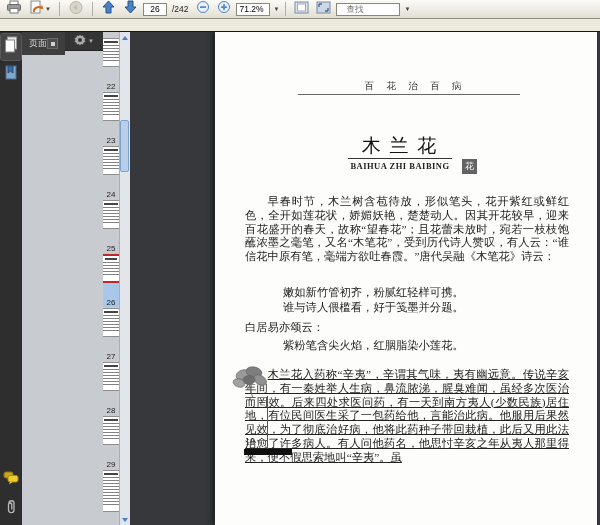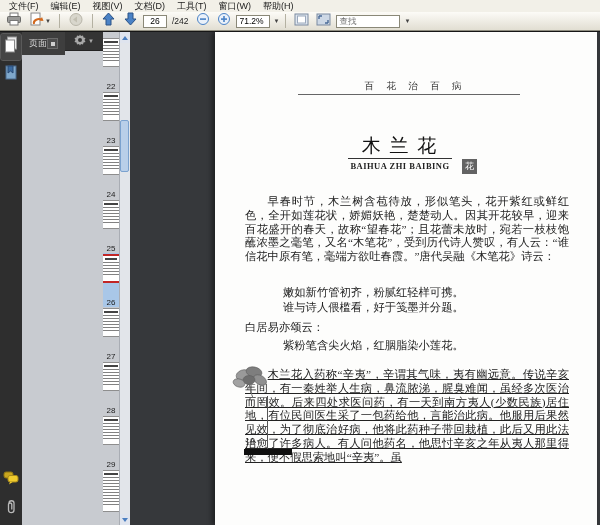--- a/index.html
+++ b/index.html
@@ -12,21 +12,21 @@
   .menu-item { padding:0 6px; line-height:12px; cursor:default; }
 
   
   .toolbar { height:19px; display:flex; align-items:center; background:linear-gradient(#fcfbf7,#e1ded2); border-bottom:1px solid #8f8d80; padding:0 4px; gap:3px; }
   .tb-btn { display:flex; align-items:center; justify-content:center; height:17px; padding:0 2px; border-radius:2px; }
   .tb-sep { width:1px; height:14px; background:#b4b1a2; margin:0 3px; }
   .tb-caret { font-size:6px; color:#444; margin-left:1px; }
   .page-input { width:24px; height:13px; font-size:8.5px; text-align:center; border:1px solid #8a8878; background:#fff; }
   .page-total { font-size:8.5px; color:#222; padding:0 2px; }
   .zoom-input { width:34px; height:13px; font-size:8.5px; border:1px solid #8a8878; background:#fff; padding-left:3px; }
-  .search-input { width:64px; height:13px; font-size:8.5px; border:1px solid #8a8878; background:#fff; padding-left:2px; color:#999; }
+  .search-input { width:64px; height:13px; font-size:8.5px; border:1px solid #8a8878; background:#fff; padding-left:9px; color:#999; }
 
   
   .main { position:absolute; top:31px; left:0; right:0; bottom:0; display:flex; border-top:1px solid #161616; }
 
   
   .strip { width:22px; background:#2e2e2e; position:relative; flex:none; }
   .strip-btn { width:20px; height:26px; margin:2px auto 2px; display:flex; align-items:center; justify-content:center; border-radius:2px; }
   .strip-btn.sel { background:#454545; outline:1px solid #5a5a5a; }
   .strip-bottom { position:absolute; bottom:2px; left:0; width:22px; }
 
@@ -81,30 +81,20 @@
   .flower { position:absolute; left:14px; top:333px; }
   .vline { position:absolute; left:52px; top:364px; width:1px; height:56px; background:#555; }
   .pg-num { position:absolute; left:30px; top:404px; width:20px; text-align:left; font-size:10px; color:#222; }
   .pg-bar { position:absolute; left:29px; top:417px; width:48px; height:6px; background:#101010; }
 </style>
 </head>
 <body>
 
 <div id="app">
 
-  <div class="menubar">
-
-  <span class="menu-item">文件(F)</span>
-      <span class="menu-item">编辑(E)</span>
-      <span class="menu-item">视图(V)</span>
-      <span class="menu-item">文档(D)</span>
-      <span class="menu-item">工具(T)</span>
-      <span class="menu-item">窗口(W)</span>
-      <span class="menu-item">帮助(H)</span>
-    </div>
 
   <div class="toolbar">
     <div class="tb-btn">
       <span>
         <svg width="16" height="14" viewBox="0 0 16 14">
             <rect x="4" y="1" width="8" height="4" fill="#fff" stroke="#777"></rect>
             <rect x="1.5" y="4.5" width="13" height="6" rx="1" fill="#9a9a98" stroke="#6a6a68"></rect>
             <rect x="4" y="8.5" width="8" height="4.5" fill="#fff" stroke="#777"></rect>
           </svg>
       </span>

